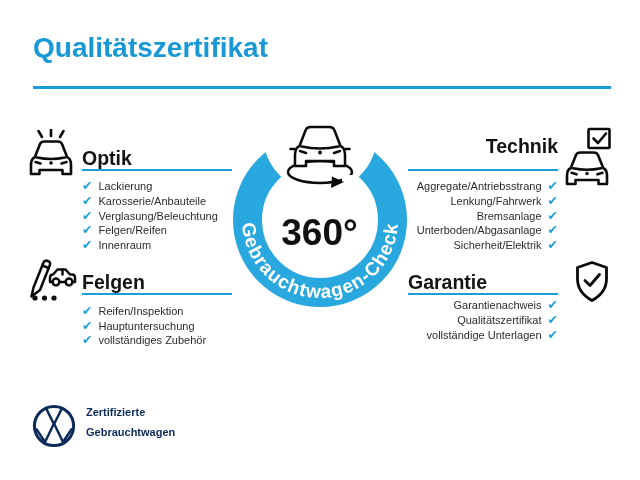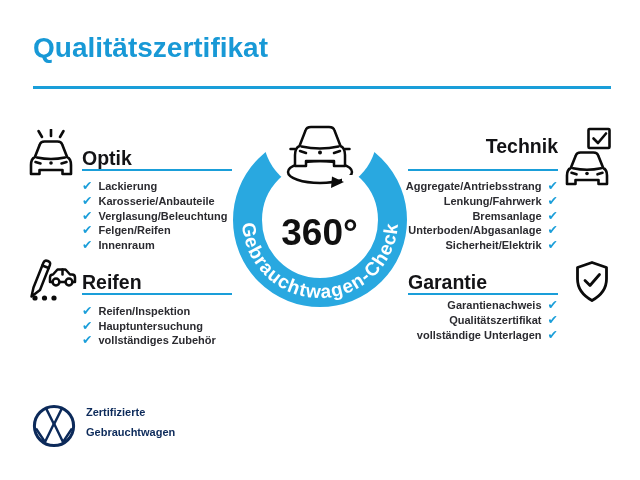--- a/index.html
+++ b/index.html
@@ -25,21 +25,21 @@
 
   
   .list{position:absolute;margin:0;padding:0;list-style:none;}
   .l-optik{left:82px;top:179px;}
   .l-technik{left:388px;top:179px;width:170px;}
   .l-wartung{left:82px;top:303.5px;}
   .l-garantie{left:388px;top:298px;width:170px;}
   .list li{height:14.7px;display:flex;align-items:center;gap:6px;}
   .list.right li{justify-content:flex-end;}
   .chk{color:#1A9ED9;font-size:12.5px;line-height:12px;transform:translateY(-0.5px);}
-  .lbl{font-size:11px;font-weight:700;color:#2B2B30;white-space:nowrap;}
+  .lbl{font-size:11px;font-weight:400;color:#2B2B30;white-space:nowrap;}
 
   
   .abs{position:absolute;}
   .i-optik{left:26px;top:129px;}
   .i-technik{left:558px;top:126px;}
   .i-wartung{left:26px;top:254px;}
   .i-garantie{left:572px;top:259px;}
   .i-center{left:225px;top:110px;}
   .i-vw{left:31px;top:403px;}
 
@@ -139,21 +139,21 @@
       <path d="M24 28 V23.5 Q24 20.5 27 20.5 L31.5 15.5 H39.5 L44 20.5 H46 Q49 20.5 49 23.5 V28 Z"></path>
       <path d="M36.5 15.5 V20.5"></path>
       <circle cx="30" cy="28" r="3.4" fill="#fff"></circle>
       <circle cx="43" cy="28" r="3.4" fill="#fff"></circle>
     </g>
     <circle cx="9" cy="44" r="2.6" fill="#0b0b0b"></circle>
     <circle cx="18.5" cy="44" r="2.6" fill="#0b0b0b"></circle>
     <circle cx="28" cy="44" r="2.6" fill="#0b0b0b"></circle>
   </svg>
 
-  <div class="heading h-wartung">Reifen</div>
+  <div class="heading h-wartung">Felgen</div>
   <div class="rule r-wartung"></div>
   <ul class="list l-wartung">
     <li>
         <span class="chk">✔</span>
         <span class="lbl">Reifen/Inspektion</span>
       </li>
     <li>
         <span class="chk">✔</span>
         <span class="lbl">Hauptuntersuchung</span>
       </li>

